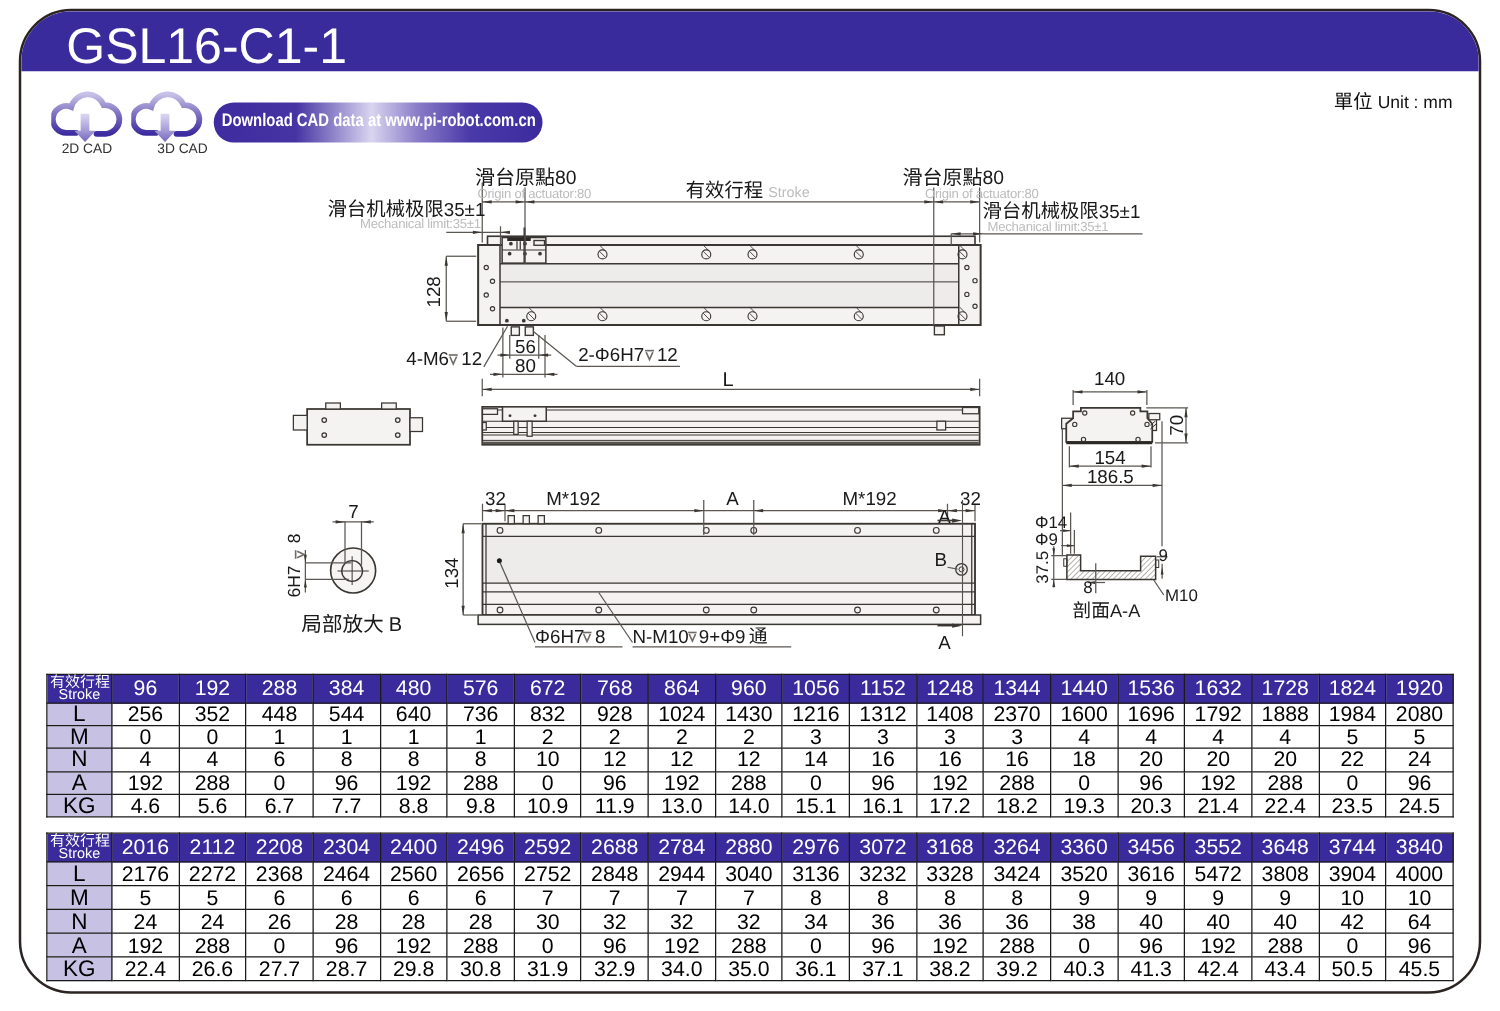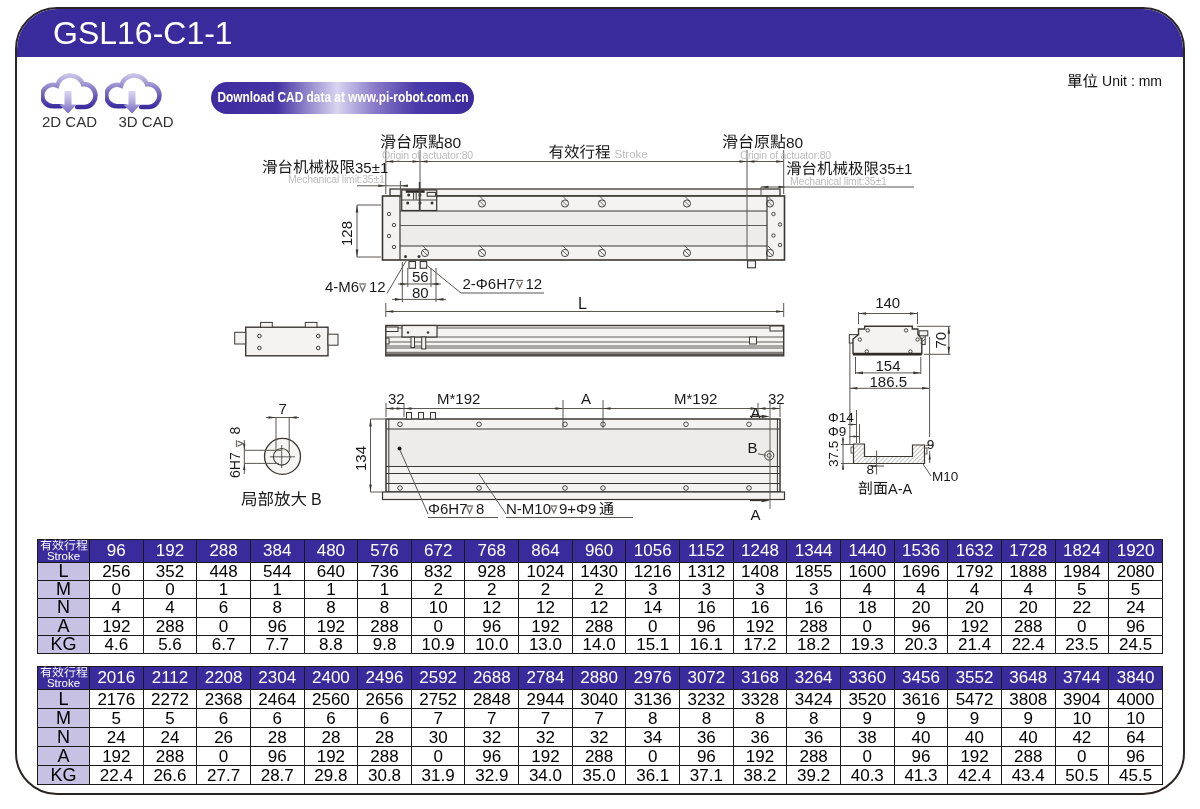--- a/index.html
+++ b/index.html
@@ -1,23 +1,23 @@
 <!DOCTYPE html>
 <html><head><meta charset="utf-8">
 <style>
 * { margin:0; padding:0; box-sizing:border-box; }
 body { width:1200px; height:809px; background:#fff; font-family:"Liberation Sans",sans-serif; position:relative; overflow:hidden; }
 .frame { position:absolute; left:15px; top:7px; width:1170px; height:788px; border:2.5px solid #2b2422; border-radius:42px; overflow:hidden; }
 .bar { position:absolute; left:0; top:0; width:100%; height:48px; background:#3a2b9d; }
-.title { position:absolute; left:53px; top:15px; font-size:32px; color:#fff; letter-spacing:0px; }
+.title { position:absolute; left:53px; top:15px; font-size:40px; color:#fff; letter-spacing:0px; }
 .cloudwrap { position:absolute; top:70.5px; }
-.cloudlab { position:absolute; top:112.5px; font-size:15px; color:#333; width:58px; text-align:center; }
+.cloudlab { position:absolute; top:112.5px; font-size:11px; color:#333; width:58px; text-align:center; }
 .btn { position:absolute; left:171px; top:82px; width:263px; height:32px; border-radius:16px;
  background:linear-gradient(90deg,#3e2ca0 0%,#4634a4 25%,#d9d5f0 48%,#8a7cc8 62%,#4a39a8 78%,#3c2b9e 100%);
- color:#fff; font-size:14.5px; font-weight:bold; text-align:center; line-height:30px; white-space:nowrap;margin-left:40px; }
+ color:#fff; font-size:14.5px; font-weight:bold; text-align:center; line-height:30px; white-space:nowrap; }
 .btn span { position:absolute; left:50%; top:0; line-height:31px; transform:translateX(-50%) scaleX(0.82); transform-origin:50% 50%; white-space:nowrap; }
 .unit { position:absolute; top:73px; right:38px; font-size:14px; color:#111; display:flex; align-items:center; }
 svg.draw { position:absolute; left:0; top:0; }
 svg text { font-family:"Liberation Sans",sans-serif; }
 table.dt { position:absolute; left:37px; width:1126px; border-collapse:collapse; table-layout:fixed; text-align:center; }
 table.dt td { border:1.3px solid #1c1a18; border-top-width:1.8px; border-bottom-width:1.8px; padding:0; }
 table.dt .c0 { width:52px; }
 table.dt tr.hd { background:#3a2b9d; color:#fff; font-size:17px; }
 table.dt tr.dr { font-size:17px; color:#000; line-height:13px; }
 table.dt tr.dr .lb { background:#c7c2e4; font-size:18px; }
@@ -489,21 +489,21 @@
         <td>544</td>
         <td>640</td>
         <td>736</td>
         <td>832</td>
         <td>928</td>
         <td>1024</td>
         <td>1430</td>
         <td>1216</td>
         <td>1312</td>
         <td>1408</td>
-        <td>1855</td>
+        <td>2370</td>
         <td>1600</td>
         <td>1696</td>
         <td>1792</td>
         <td>1888</td>
         <td>1984</td>
         <td>2080</td>
       </tr>
       <tr class="dr" style="height:18.2px">
         <td class="c0 lb">M</td>
         <td>0</td>
@@ -575,21 +575,21 @@
       </tr>
       <tr class="dr" style="height:18.2px">
         <td class="c0 lb">KG</td>
         <td>4.6</td>
         <td>5.6</td>
         <td>6.7</td>
         <td>7.7</td>
         <td>8.8</td>
         <td>9.8</td>
         <td>10.9</td>
-        <td>10.0</td>
+        <td>11.9</td>
         <td>13.0</td>
         <td>14.0</td>
         <td>15.1</td>
         <td>16.1</td>
         <td>17.2</td>
         <td>18.2</td>
         <td>19.3</td>
         <td>20.3</td>
         <td>21.4</td>
         <td>22.4</td>

